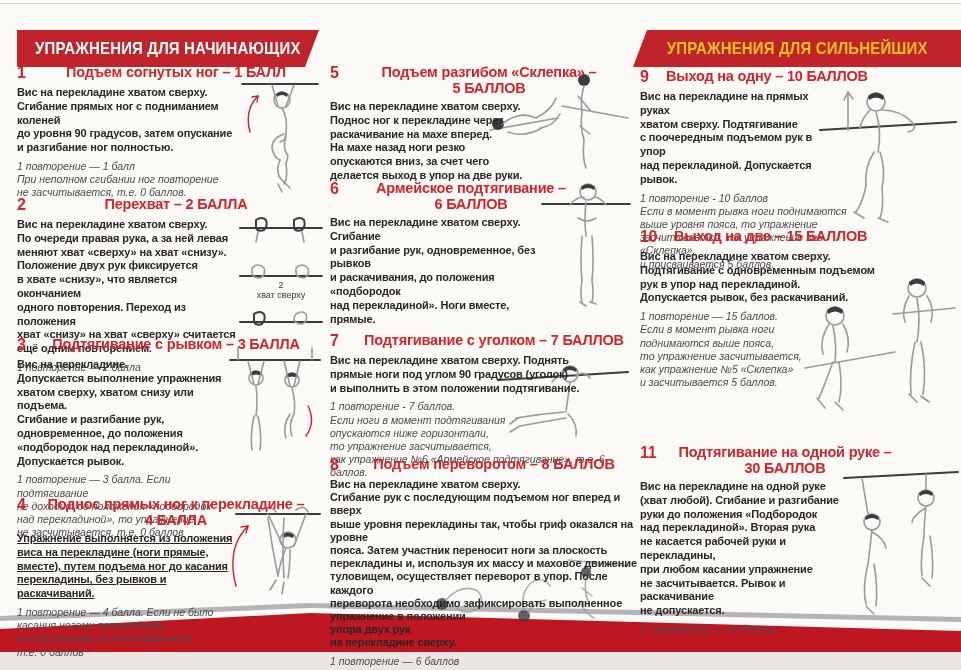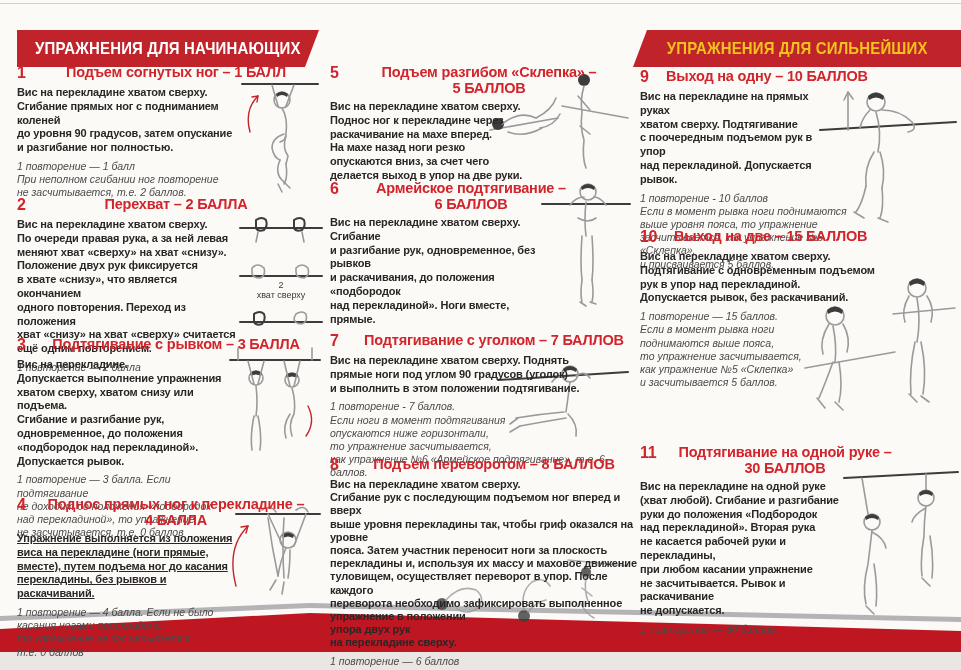--- a/index.html
+++ b/index.html
@@ -76,21 +76,21 @@
     <div class="ex-head">
       <span class="ex-num">1</span>
       <span class="ex-title">Подъем согнутых ног – 1 БАЛЛ</span>
     </div>
     <p class="ex-body" style="max-width:232px;">Вис на перекладине хватом сверху.
 Сгибание прямых ног с подниманием коленей
 до уровня 90 градусов, затем опускание
 и разгибание ног полностью.</p>
     <p class="ex-note" style="max-width:232px;">1 повторение — 1 балл
 При неполном сгибании ног повторение
-не засчитывается, т.е. 2 баллов.</p>
+не засчитывается, т.е. 0 баллов.</p>
   </section>
 
   <section class="ex" style="left:17px;top:196px;width:300px;">
     <div class="ex-head">
       <span class="ex-num">2</span>
       <span class="ex-title">Перехват – 2 БАЛЛА</span>
     </div>
     <p class="ex-body" style="max-width:222px;">Вис на перекладине хватом сверху.
 По очереди правая рука, а за ней левая
 меняют хват «сверху» на хват «снизу».

